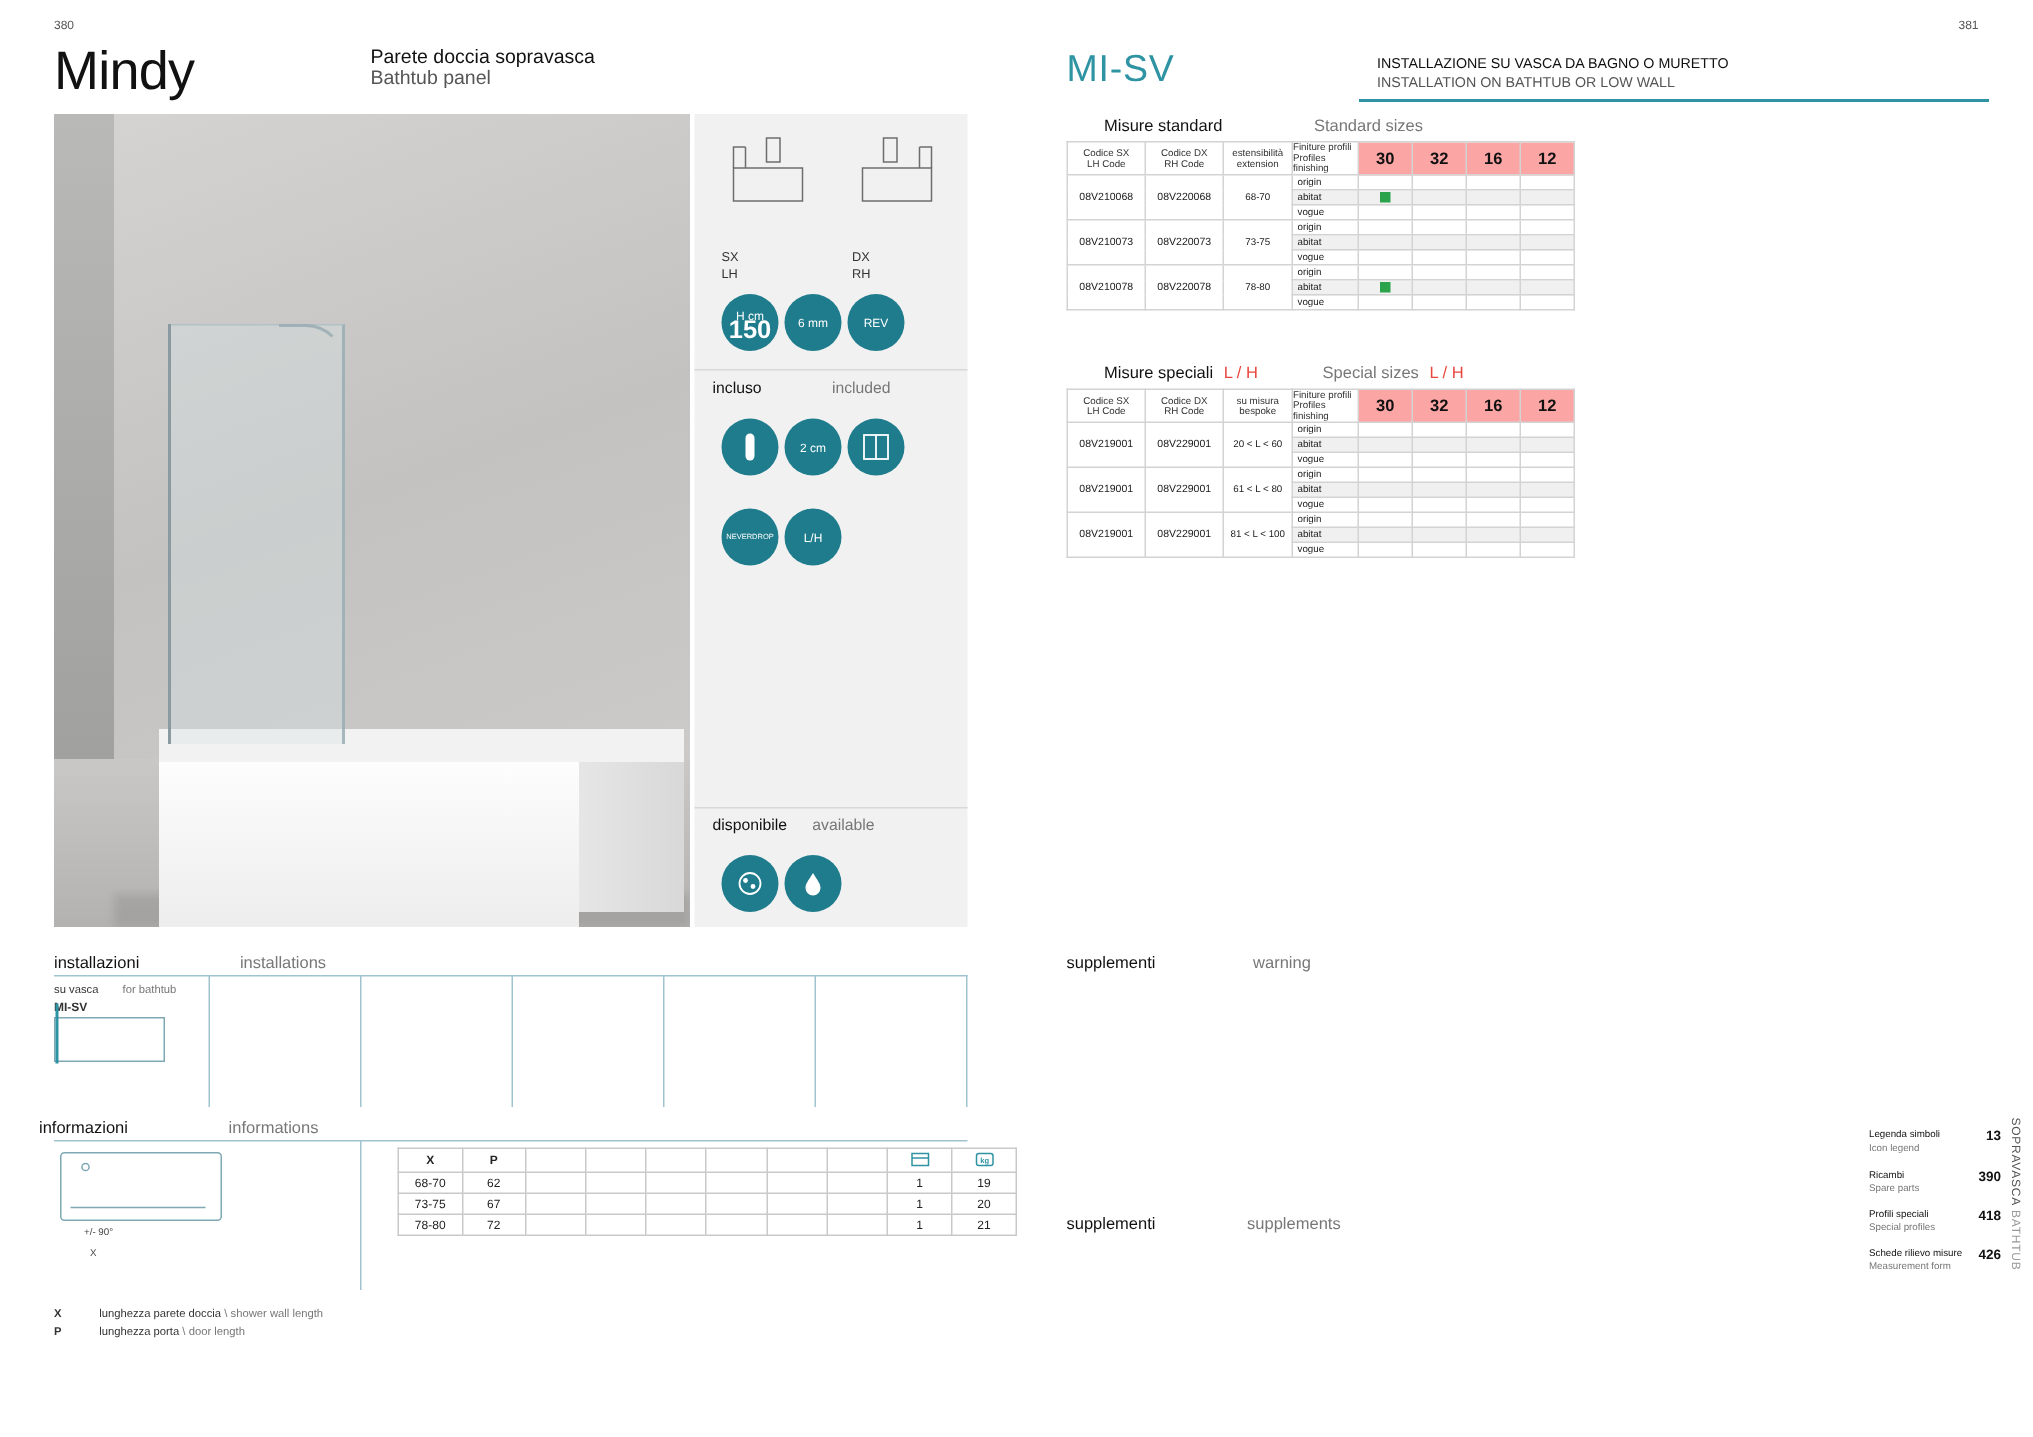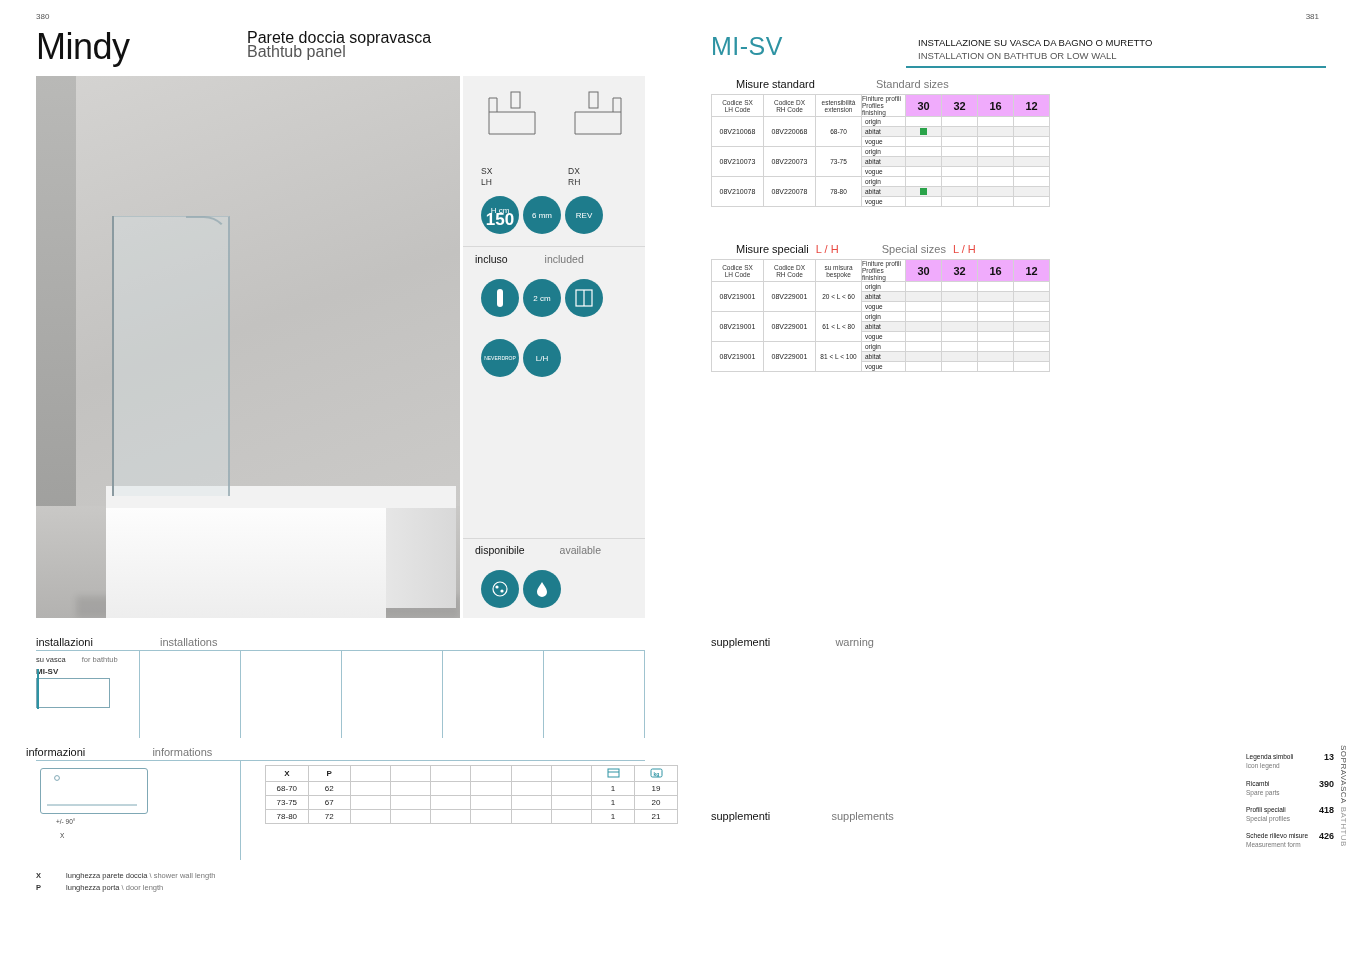--- a/index.html
+++ b/index.html
@@ -13,21 +13,21 @@
     overflow:hidden;
   }
   .page { position:absolute; top:0; left:0; width:1355px; height:958px; }
 
   
   .left { position:absolute; left:0; top:0; width:678px; height:958px; }
   .pgnum-l { position:absolute; left:36px; top:12px; font-size:8px; color:#555; }
   .pgnum-r { position:absolute; right:36px; top:12px; font-size:8px; color:#555; }
 
   .title { position:absolute; left:36px; top:26px; font-size:36px; font-weight:400; letter-spacing:-0.5px; color:#111; }
-  .subt { position:absolute; left:247px; top:31px; font-size:16px; line-height:14px; }
+  .subt { position:absolute; left:247px; top:31px; font-size:13px; line-height:14px; }
   .subt .it { color:#111; }
   .subt .en { color:#555; }
 
   .photo { position:absolute; left:36px; top:76px; width:424px; height:542px; background:#cfcfcf; overflow:hidden; }
   .photo .wallL { position:absolute; left:0; top:0; width:40px; height:100%; background:linear-gradient(180deg,#b9b9b7,#9a9a98); }
   .photo .wallBack { position:absolute; left:40px; top:0; width:384px; height:430px; background:linear-gradient(160deg,#d4d3d1,#c3c2c0 55%,#cbcac8); }
   .photo .floor { position:absolute; left:0; top:430px; width:424px; height:112px; background:linear-gradient(180deg,#c9c8c6,#b3b2b0); }
   .photo .tubTop { position:absolute; left:70px; top:410px; width:350px; height:22px; background:#f2f2f2; transform:skewX(-0deg); }
   .photo .tubFront { position:absolute; left:70px; top:432px; width:280px; height:120px; background:linear-gradient(180deg,#fdfdfd,#ececec); }
   .photo .tubSide { position:absolute; left:350px; top:432px; width:70px; height:100px; background:linear-gradient(90deg,#e6e6e6,#d8d8d8); }
@@ -83,21 +83,21 @@
   .teal-rule { position:absolute; left:228px; top:66px; width:420px; height:1.5px; background:#2e93a3; }
 
   .tbl-title { position:absolute; font-size:11px;padding-left:25px; }
   .tbl-title .it { color:#111; }
   .tbl-title .en { color:#777; }
 
   table.sizes { position:absolute; border-collapse:collapse; font-size:7px; }
   table.sizes th, table.sizes td { border:1px solid #d3d3d3; padding:0; }
   table.sizes .hdr td { background:#fff; font-size:6.5px; color:#333; vertical-align:middle; height:22px; }
   table.sizes .hdr td.fin { font-size:6.5px; }
-  table.sizes .hdr td.num { background:#f0abfc; font-size:11px; font-weight:700; text-align:center; color:#111; width:36px; }
+  table.sizes .hdr td.num { background:#fca5a5; font-size:11px; font-weight:700; text-align:center; color:#111; width:36px; }
   table.sizes td.c1 { width:52px; text-align:center; }
   table.sizes td.c2 { width:52px; text-align:center; }
   table.sizes td.c3 { width:46px; text-align:center; font-size:6.5px; }
   table.sizes td.fname { width:44px; font-size:6.5px; padding-left:3px; color:#222; }
   table.sizes td.cell { width:36px; }
   table.sizes tr.r { height:10px; }
   table.sizes tr.band td { background:#f0f0f0; }
   .dot { display:block; width:7px; height:7px; background:#2aa34a; margin:1px auto; }
 
   .warn-h { position:absolute; font-size:11px; }
@@ -171,21 +171,21 @@
         </div>
         <div class="circ">
           <span>REV</span>
         </div>
       </div>
 
       <div class="sp-div" style="top:170px;"></div>
 
       <div class="incl-label" style="left:12px; top:177px;">
         <span class="it">incluso</span>
-        <span class="en" style="margin-left:34px;text-align:right;">included</span>
+        <span class="en" style="margin-left:44px;text-align:right;">included</span>
       </div>
 
       <div class="row-circ" style="left:18px; top:203px;">
         <div class="circ">
           <svg width="12" height="20" viewBox="0 0 12 20">
               <rect x="3" y="1" width="6" height="18" rx="3" fill="#fff"></rect>
             </svg>
         </div>
         <div class="circ">
           <span>2 cm</span>
@@ -204,21 +204,21 @@
         </div>
         <div class="circ">
           <span>L/H</span>
         </div>
       </div>
 
       <div class="sp-div" style="top:462px;"></div>
 
       <div class="incl-label" style="left:12px; top:468px;">
         <span class="it">disponibile</span>
-        <span class="en" style="margin-left:32px;">available</span>
+        <span class="en" style="margin-left:14px;">available</span>
       </div>
 
       <div class="row-circ" style="left:18px; top:494px;">
         <div class="circ">
           <svg width="18" height="18" viewBox="0 0 18 18">
               <circle cx="9" cy="9" r="7" fill="none" stroke="#fff" stroke-width="1.2"></circle>
               <circle cx="6" cy="7" r="1.6" fill="#fff"></circle>
               <circle cx="11" cy="11" r="1.6" fill="#fff"></circle>
             </svg>
         </div>

